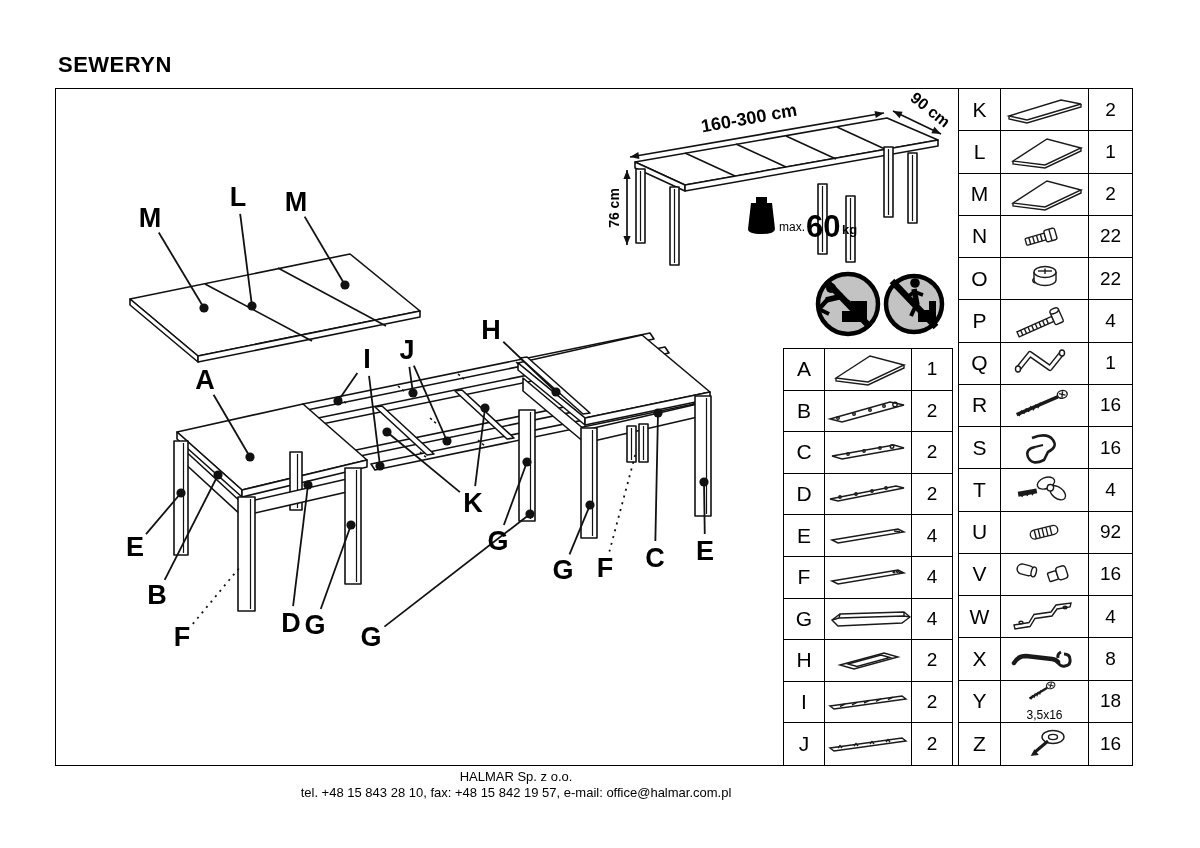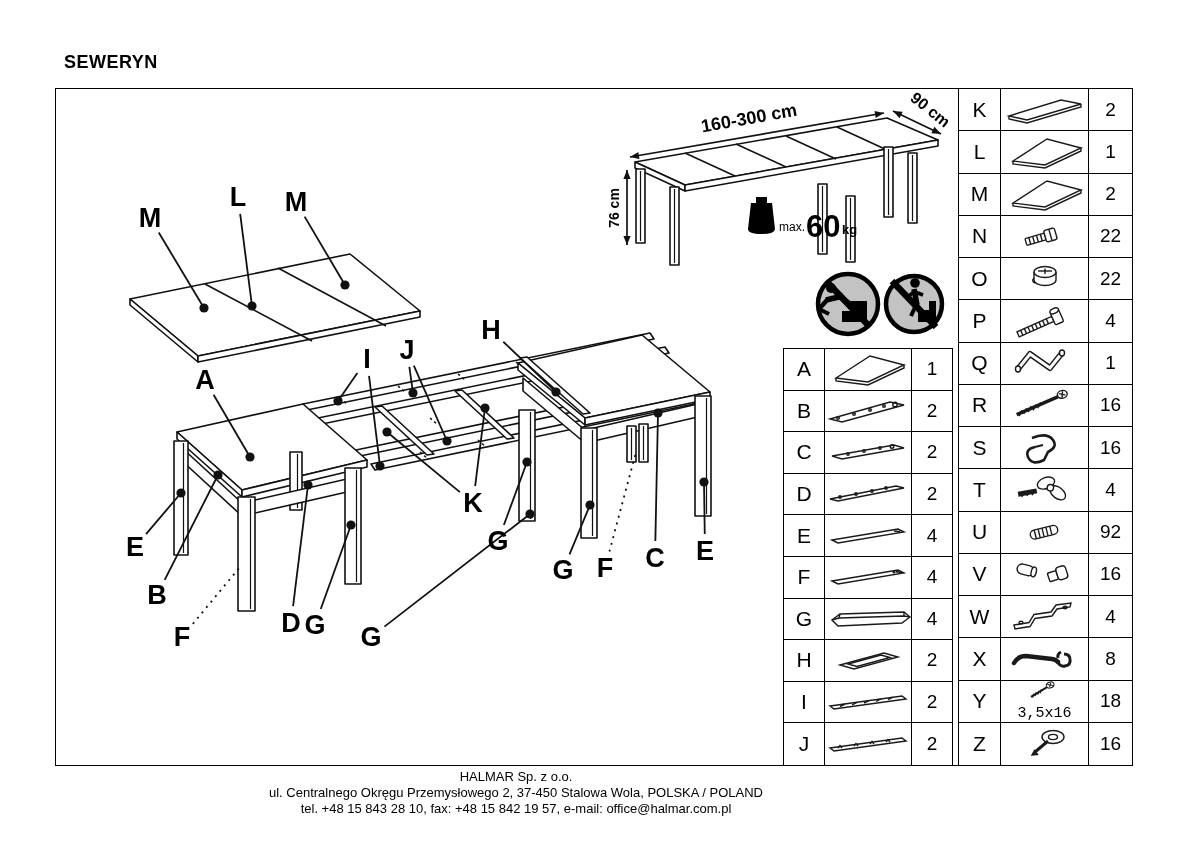--- a/index.html
+++ b/index.html
@@ -1,30 +1,30 @@
 <!DOCTYPE html>
 <html><head>
 <meta charset="utf-8">
 <style>
   html,body{margin:0;padding:0;}
   body{width:1200px;height:848px;background:#fff;position:relative;overflow:hidden;
        font-family:"Liberation Sans",sans-serif;color:#000;}
   .abs{position:absolute;}
-  #title{left:64px;top:52px;font-size:18px;font-weight:bold;letter-spacing:.5px;}
+  #title{left:58px;top:52px;font-size:22px;font-weight:bold;letter-spacing:.5px;}
   #content-box{left:55px;top:88px;width:1078px;height:678px;border:1.8px solid #000;box-sizing:border-box;}
   #dsvg{left:0;top:0;}
   .ptable{background:#fff;display:grid;box-sizing:border-box;border:1.8px solid #000;}
   #left-parts{left:783px;top:348px;width:170px;height:418px;grid-template-columns:41px 1fr 40px;grid-auto-rows:1fr;}
   #right-parts{left:958px;top:88px;width:175px;height:678px;grid-template-columns:42px 1fr 43px;grid-auto-rows:1fr;}
   .pc{border-right:1.5px solid #000;border-bottom:1.5px solid #000;display:flex;
       align-items:center;justify-content:center;flex-direction:column;overflow:hidden;background:#fff;}
   .pc.lc{border-right:none}.pc.lr{border-bottom:none}
   .pletter{font-size:21px;}
   .pqty{font-size:19px;}
-  .pnote{font-size:15px;margin-top:-4px;font-family:Liberation Mono, monospace;}
+  .pnote{font-size:12px;margin-top:-4px;}
   #footer{left:0;top:769px;width:1032px;text-align:center;font-size:13px;line-height:16px;}
 </style>
 </head>
 <body>
 
 <div id="title" class="abs">SEWERYN</div>
 <div id="content-box" class="abs"></div>
 
 <svg id="dsvg" class="abs" width="1200" height="848" viewBox="0 0 1200 848">
     <polygon points="130,299 350,254 420,311 198,356" fill="#fff" stroke="#111" stroke-width="1.6" stroke-linejoin="round"></polygon>
@@ -652,15 +652,14 @@
         </g>
       </svg>
     </div>
     <div class="pc lc lr">
       <span class="pqty">16</span>
     </div>
   </div>
 
 <div id="footer" class="abs">
   <div>HALMAR Sp. z o.o.</div>
-  <div>ul. Centralnego Okręgu Przemysłowego 2, 37-450 Stalowa Wola, POLSKA / POLAND</div>
   <div>tel. +48 15 843 28 10, fax: +48 15 842 19 57, e-mail: office@halmar.com.pl</div>
 </div>
 
 </body></html>

